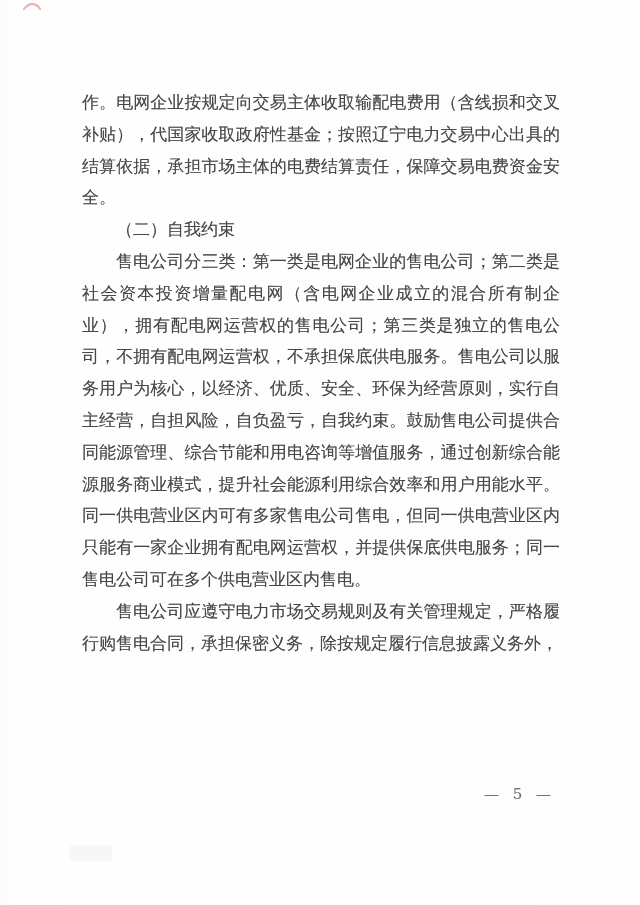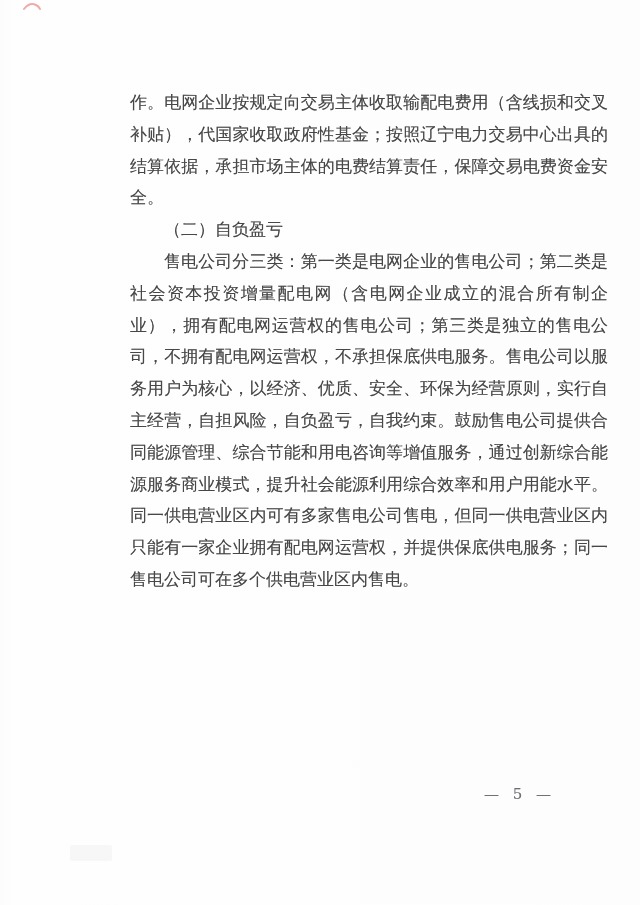--- a/index.html
+++ b/index.html
@@ -25,21 +25,20 @@
     left: 82px;
     top: 87px;
     width: 478px;
     font-size: 17px;
     line-height: 31.8px;
     color: #474747;
     text-align: justify;
     text-justify: inter-character;
     letter-spacing: 0;
     text-shadow: 0 0 0.6px rgba(70,70,70,0.45);
-    margin-left: 48px;
   }
   .text-block p {
     margin: 0;
     padding: 0;
   }
   .text-block p.indent {
     text-indent: 2em;
   }
   .page-number {
     position: absolute;
@@ -77,21 +76,22 @@
 <body>
 
 <div class="page">
 
   <svg class="red-ink" viewBox="0 0 20 12" aria-hidden="true">
     <path d="M2 8 C6 3, 10 2, 14 4 C16 5, 17 6, 18 8" fill="none" stroke="#e06a6a" stroke-width="2" stroke-linecap="round"></path>
   </svg>
 
   <div class="text-block">
       <p>作。电网企业按规定向交易主体收取输配电费用（含线损和交叉补贴），代国家收取政府性基金；按照辽宁电力交易中心出具的结算依据，承担市场主体的电费结算责任，保障交易电费资金安全。</p>
-      <p class="indent">（二）自负盈亏</p>
+      <p class="indent">（二）自我约束</p>
       <p class="indent">售电公司分三类：第一类是电网企业的售电公司；第二类是社会资本投资增量配电网（含电网企业成立的混合所有制企业），拥有配电网运营权的售电公司；第三类是独立的售电公司，不拥有配电网运营权，不承担保底供电服务。售电公司以服务用户为核心，以经济、优质、安全、环保为经营原则，实行自主经营，自担风险，自负盈亏，自我约束。鼓励售电公司提供合同能源管理、综合节能和用电咨询等增值服务，通过创新综合能源服务商业模式，提升社会能源利用综合效率和用户用能水平。同一供电营业区内可有多家售电公司售电，但同一供电营业区内只能有一家企业拥有配电网运营权，并提供保底供电服务；同一售电公司可在多个供电营业区内售电。</p>
+      <p class="indent">售电公司应遵守电力市场交易规则及有关管理规定，严格履行购售电合同，承担保密义务，除按规定履行信息披露义务外，</p>
     </div>
 
   <div class="scan-smudge"></div>
 
   <div class="page-number">— 5 —</div>
 
 </div>
 
 </body></html>

